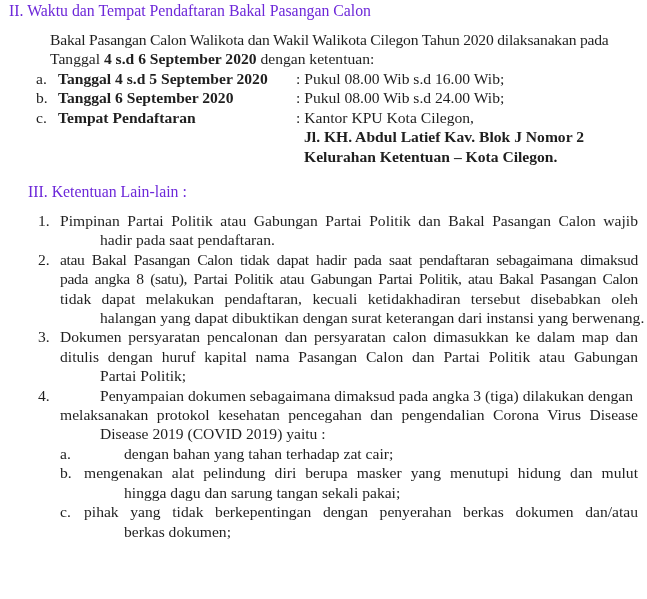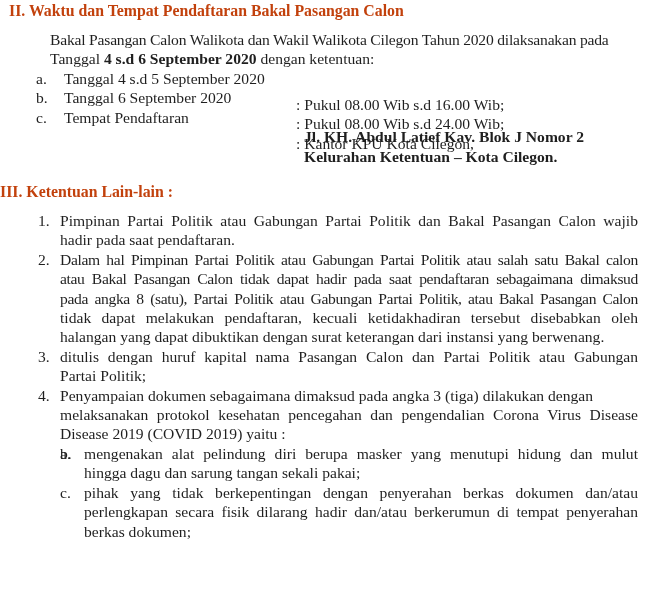--- a/index.html
+++ b/index.html
@@ -19,27 +19,27 @@
     }
     .page {
       position: absolute;
       left: 0;
       top: 0;
       width: 647px;
       height: 599px;
     }
     .heading {
       position: absolute;
-      font-weight: bold;
+      font-weight: normal;
       font-size: 15.8px;
-      color: #c2410c;
+      color: #6d28d9;
       white-space: nowrap;
     }
     .h2 { left: 9px; top: 1px; }
-    .h3 { left: 0; top: 182px; }
+    .h3 { left: 28px; top: 182px; }
     .para {
       position: absolute;
       left: 30px;
       top: 30px;
       width: 600px;
       white-space: nowrap;
       margin-left: 20px;
     }
     .para b { font-weight: bold; text-align: center; }
     .sched {
@@ -52,26 +52,26 @@
       height: 19.4px;
       white-space: nowrap;
     }
     .sched-row .letter {
       position: absolute;
       left: 0;
       width: 22px;
     }
     .sched-row .label {
       position: absolute;
-      left: 28px;
+      left: 22px;
+      font-weight: bold;
     }
     .sched-row .value {
       position: absolute;
       left: 260px;
-      margin-top: 26px;
     }
     .sched-row .value2 {
       position: absolute;
       left: 268px;
       font-weight: bold;
     }
     .numlist {
       position: absolute;
       left: 38px;
       top: 211px;
@@ -87,20 +87,21 @@
       top: 0;
     }
     .line {
       display: block;
       white-space: nowrap;
       text-align: justify;
       text-align-last: justify;
     }
     .line.last {
       text-align-last: left;
+      margin-left: 40px;
     }
     .sublist {
       position: relative;
       margin-left: 0px;
     }
     .sub-item {
       position: relative;
       padding-left: 24px;
     }
     .sub-item .letter {
@@ -152,52 +153,52 @@
   <div class="numlist">
 
     <div class="num-item">
       <span class="num">1.</span>
       <span class="line">Pimpinan Partai Politik atau Gabungan Partai Politik dan Bakal Pasangan Calon wajib</span>
       <span class="line last">hadir pada saat pendaftaran.</span>
     </div>
 
     <div class="num-item">
       <span class="num">2.</span>
-      <span class="line tight">Dalam hal Pimpinan Partai Politik atau Gabungan Partai Politik atau salah satu Bakal calon</span>
       <span class="line tight">atau Bakal Pasangan Calon tidak dapat hadir pada saat pendaftaran sebagaimana dimaksud</span>
       <span class="line tight">pada angka 8 (satu), Partai Politik atau Gabungan Partai Politik, atau Bakal Pasangan Calon</span>
       <span class="line">tidak dapat melakukan pendaftaran, kecuali ketidakhadiran tersebut disebabkan oleh</span>
       <span class="line last">halangan yang dapat dibuktikan dengan surat keterangan dari instansi yang berwenang.</span>
     </div>
 
     <div class="num-item">
       <span class="num">3.</span>
+      <span class="line">Dokumen persyaratan pencalonan dan persyaratan calon dimasukkan ke dalam map dan</span>
       <span class="line">ditulis dengan huruf kapital nama Pasangan Calon dan Partai Politik atau Gabungan</span>
       <span class="line last">Partai Politik;</span>
     </div>
 
     <div class="num-item">
       <span class="num">4.</span>
       <span class="line last">Penyampaian dokumen sebagaimana dimaksud pada angka 3 (tiga) dilakukan dengan</span>
       <span class="line">melaksanakan protokol kesehatan pencegahan dan pengendalian Corona Virus Disease</span>
       <span class="line last">Disease 2019 (COVID 2019) yaitu :</span>
 
       <div class="sublist">
         <div class="sub-item">
           <span class="letter">a.</span>
+          <span class="line last">dengan bahan yang tahan terhadap zat cair;</span>
         </div>
         <div class="sub-item">
           <span class="letter">b.</span>
           <span class="line">mengenakan alat pelindung diri berupa masker yang menutupi hidung dan mulut</span>
           <span class="line last">hingga dagu dan sarung tangan sekali pakai;</span>
         </div>
         <div class="sub-item">
           <span class="letter">c.</span>
           <span class="line">pihak yang tidak berkepentingan dengan penyerahan berkas dokumen dan/atau</span>
-          <span class="line">perlengkapan secara fisik dilarang hadir dan/atau berkerumun di tempat penyerahan</span>
           <span class="line last">berkas dokumen;</span>
         </div>
 
       </div>
     </div>
 
   </div>
 </div>
 
 </body></html>

